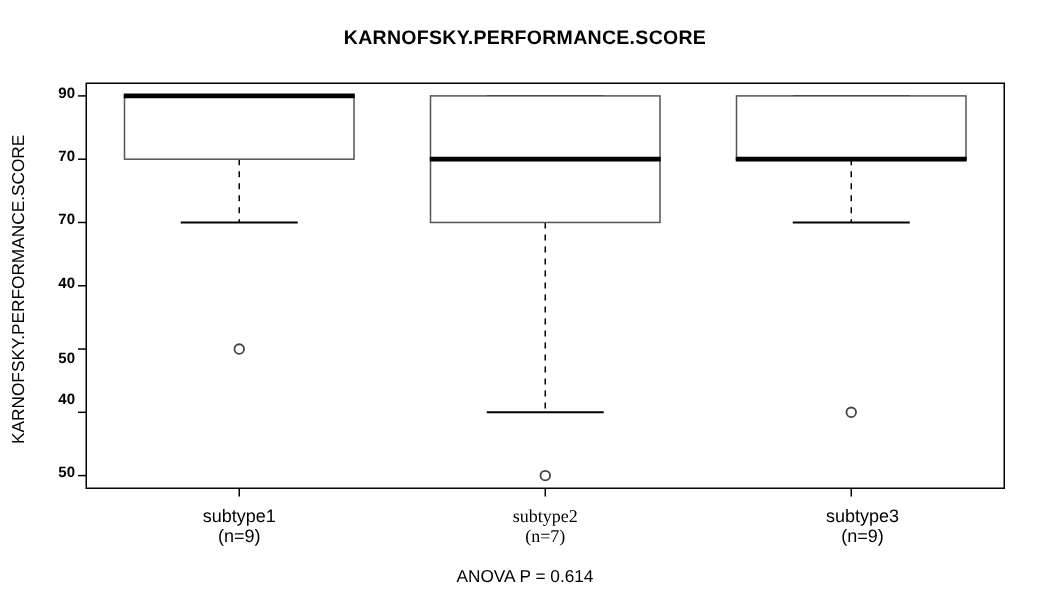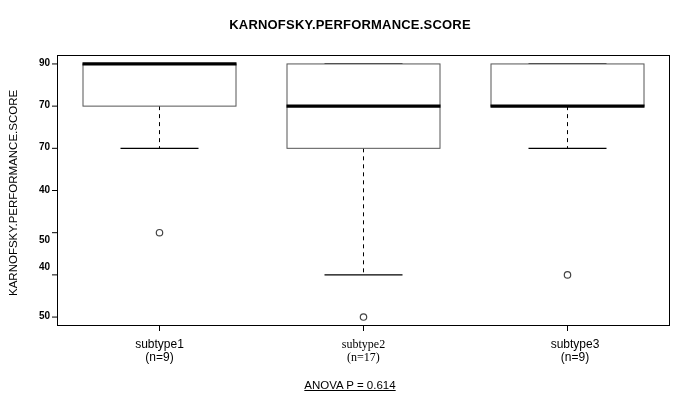--- a/index.html
+++ b/index.html
@@ -42,21 +42,20 @@
     transform-origin: center center;
     white-space: nowrap;
   }
   .footer-note {
     position: absolute;
     left: 0;
     top: 379px;
     width: 700px;
     text-align: center;
     font-size: 11.5px;
-    text-decoration: underline;
   }
   .ytick-label {
     position: absolute;
     right: 0;
     width: 40px;
     text-align: right;
     font-size: 10px;
     line-height: 1;
     font-weight: bold;
   }
@@ -100,21 +99,21 @@
     <div class="ytick-label" id="ylab5" style="top: 100.125px;">70</div>
     <div class="ytick-label" id="ylab6" style="top: 57.9375px;">90</div>
   </div>
 
   <div class="xtick-label" id="xlab0" style="left: 159.5px; top: 338px;">
     <div>subtype1</div>
     <div>(n=9)</div>
   </div>
   <div class="xtick-label" id="xlab1" style="left: 363.5px; top: 338px; font-family: Liberation Serif, serif;">
     <div>subtype2</div>
-    <div>(n=17)</div>
+    <div>(n=7)</div>
   </div>
   <div class="xtick-label" id="xlab2" style="left: 575px; top: 338px;">
     <div>subtype3</div>
     <div>(n=9)</div>
   </div>
 
   <svg class="canvas" width="700" height="400">
     <g id="plot-layer">
         <rect x="57.5" y="55.5" width="612" height="270" fill="none" stroke="#000000" stroke-width="1"></rect>
         <line x1="52" x2="57.5" y1="317.0625" y2="317.0625" stroke="#000000" stroke-width="1"></line>

